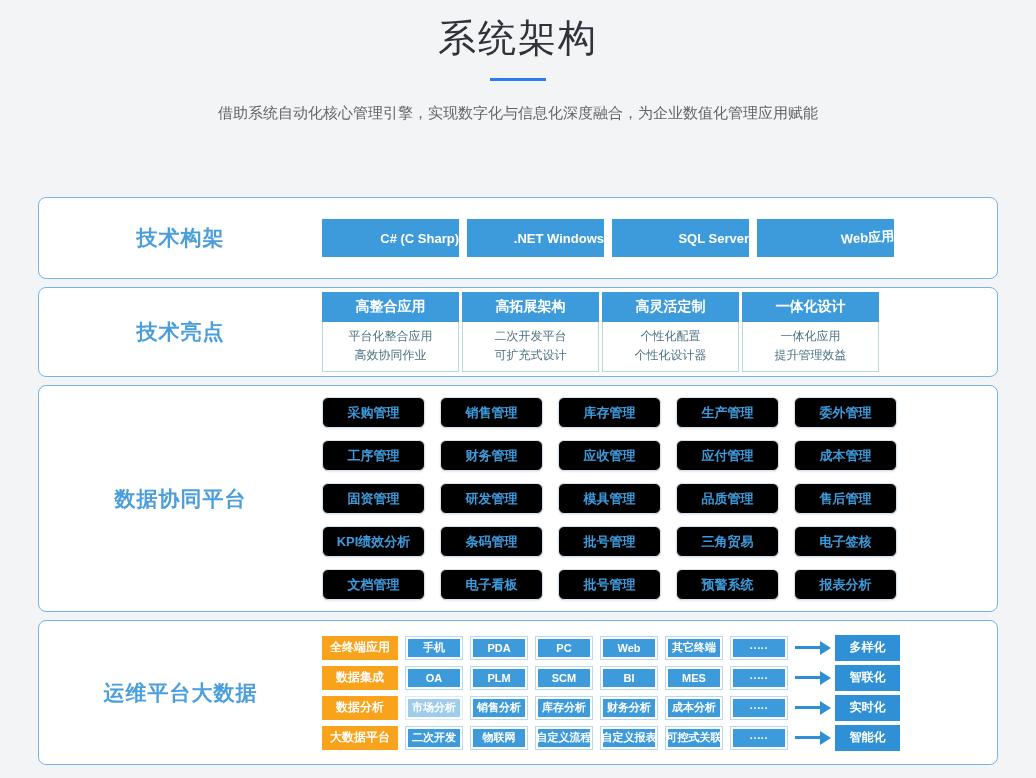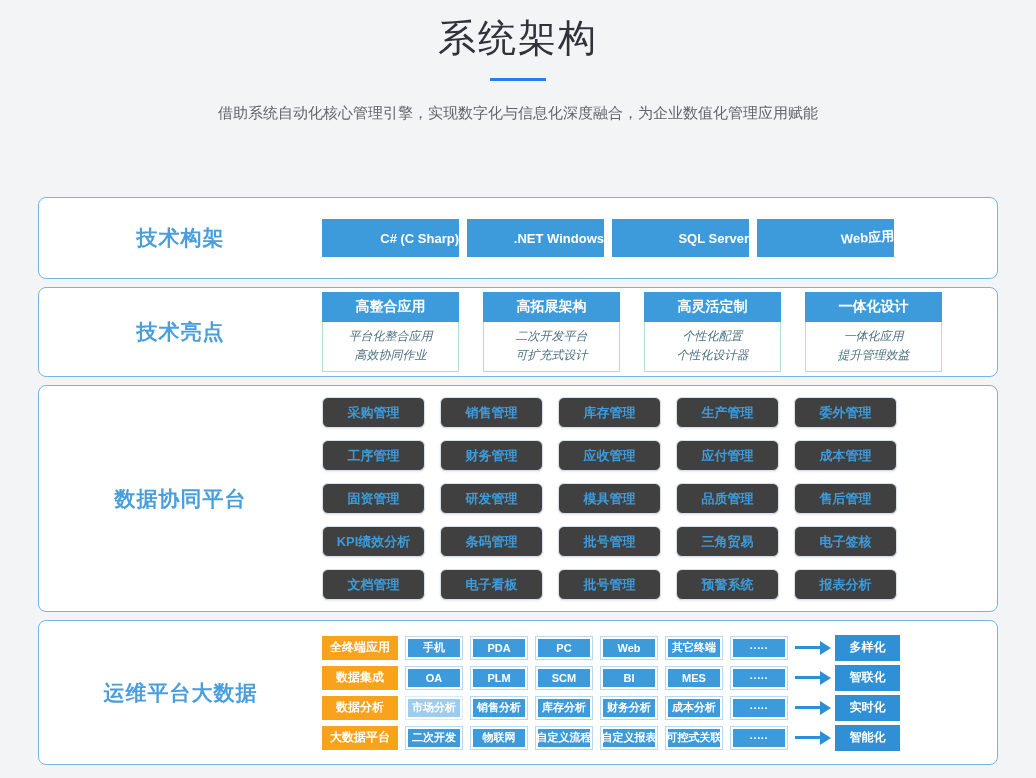--- a/index.html
+++ b/index.html
@@ -39,33 +39,33 @@
   
   .tech-buttons { display: flex; gap: 8px; }
   .btn {
     width: 137px; height: 38px; background: #3d9bdb; color: #fff;
     font-size: 13px; font-weight: bold;
     display: flex; align-items: center; justify-content: flex-end;
   }
   .tech-buttons .btn:last-child span { display: block; transform: rotate(-4deg); }
 
   
-  .cards { display: flex; gap: 24px; }
+  .cards { display: flex; gap: 3px; }
   .card { width: 137px; }
   .card-header {
     height: 30px; background: #3d9bdb; color: #fff; font-size: 14px; font-weight: bold;
     display: flex; align-items: center; justify-content: center;
   }
   .card-body { border: 1px solid #b8dbd1; border-top: none; padding: 5px 0 6px; background: #fff; }
-  .card-line { font-size: 12px; color: #4b7280; line-height: 19px; text-align: center; font-style: italic; }
+  .card-line { font-size: 12px; color: #4b7280; line-height: 19px; text-align: center; }
 
   
   .grid { display: grid; grid-template-columns: repeat(5, 103px); column-gap: 15px; row-gap: 12px; }
   .chip {
-    height: 31px; background: #404040; border: 1px solid #d8e2ec; border-radius: 6px;
+    height: 31px; background: #000000; border: 1px solid #d8e2ec; border-radius: 6px;
     color: #3d9bdb; font-size: 13px; font-weight: bold;
     display: flex; align-items: center; justify-content: center;
     box-shadow: 0 1px 2px rgba(120,140,160,.18);
   }
 
   
   .ops-rows { display: flex; flex-direction: column; gap: 4px; }
   .ops-row { display: flex; align-items: center; height: 26px; }
   .ops-label {
     width: 76px; height: 24px; background: #f9a21b; color: #fff;

